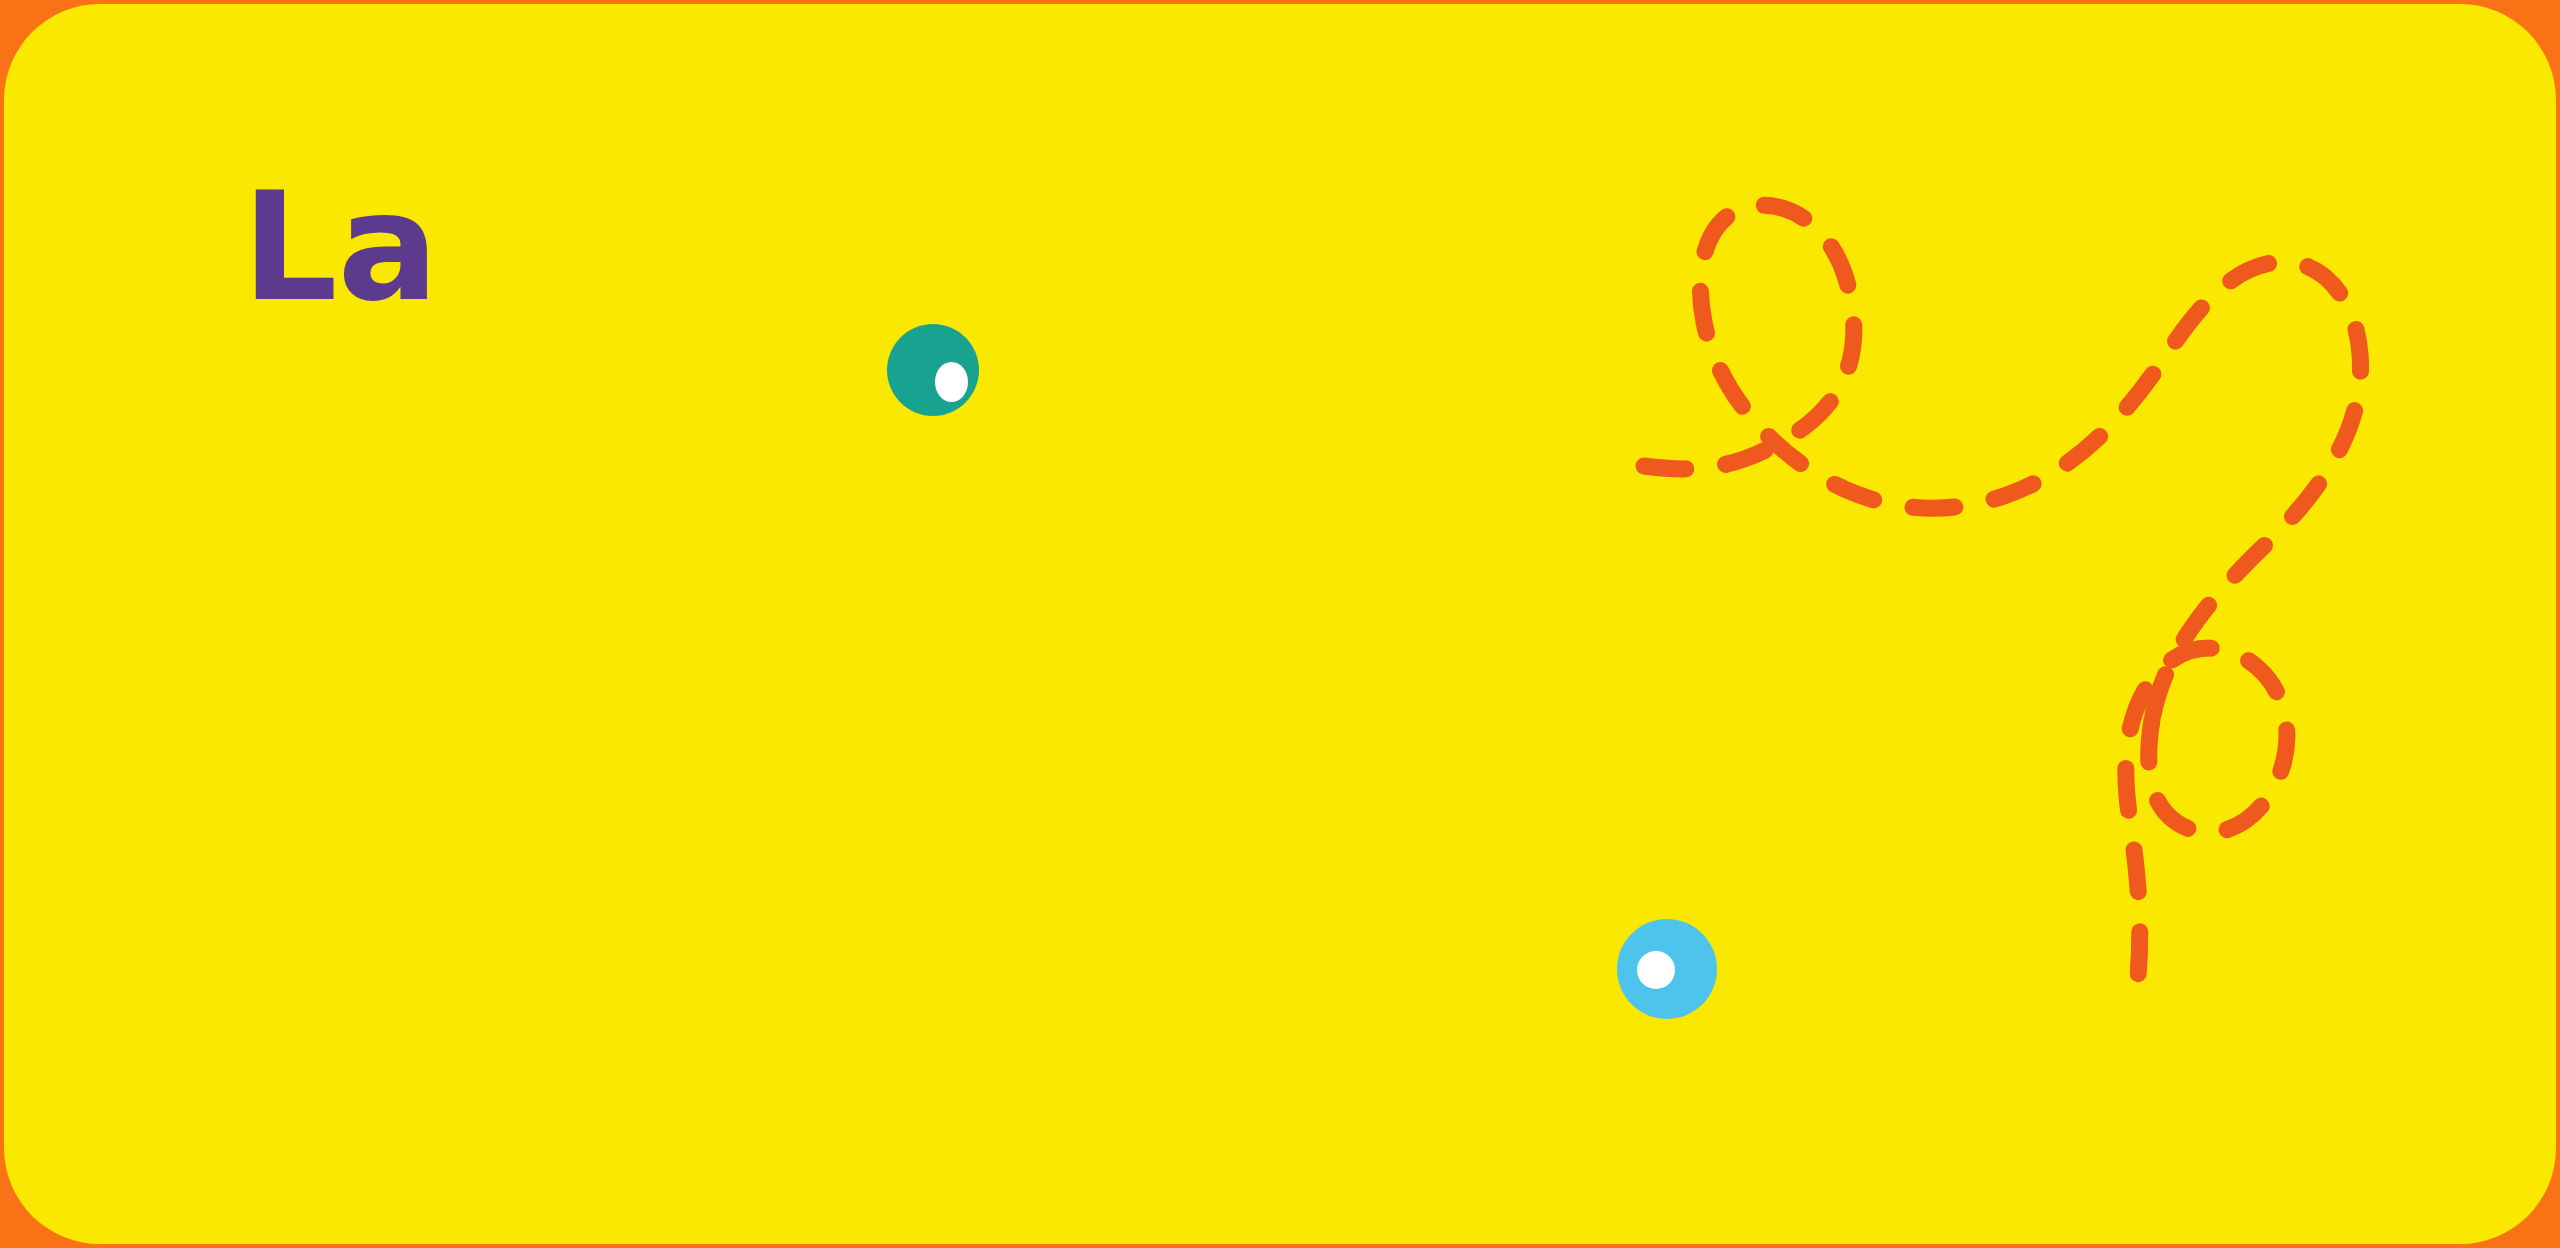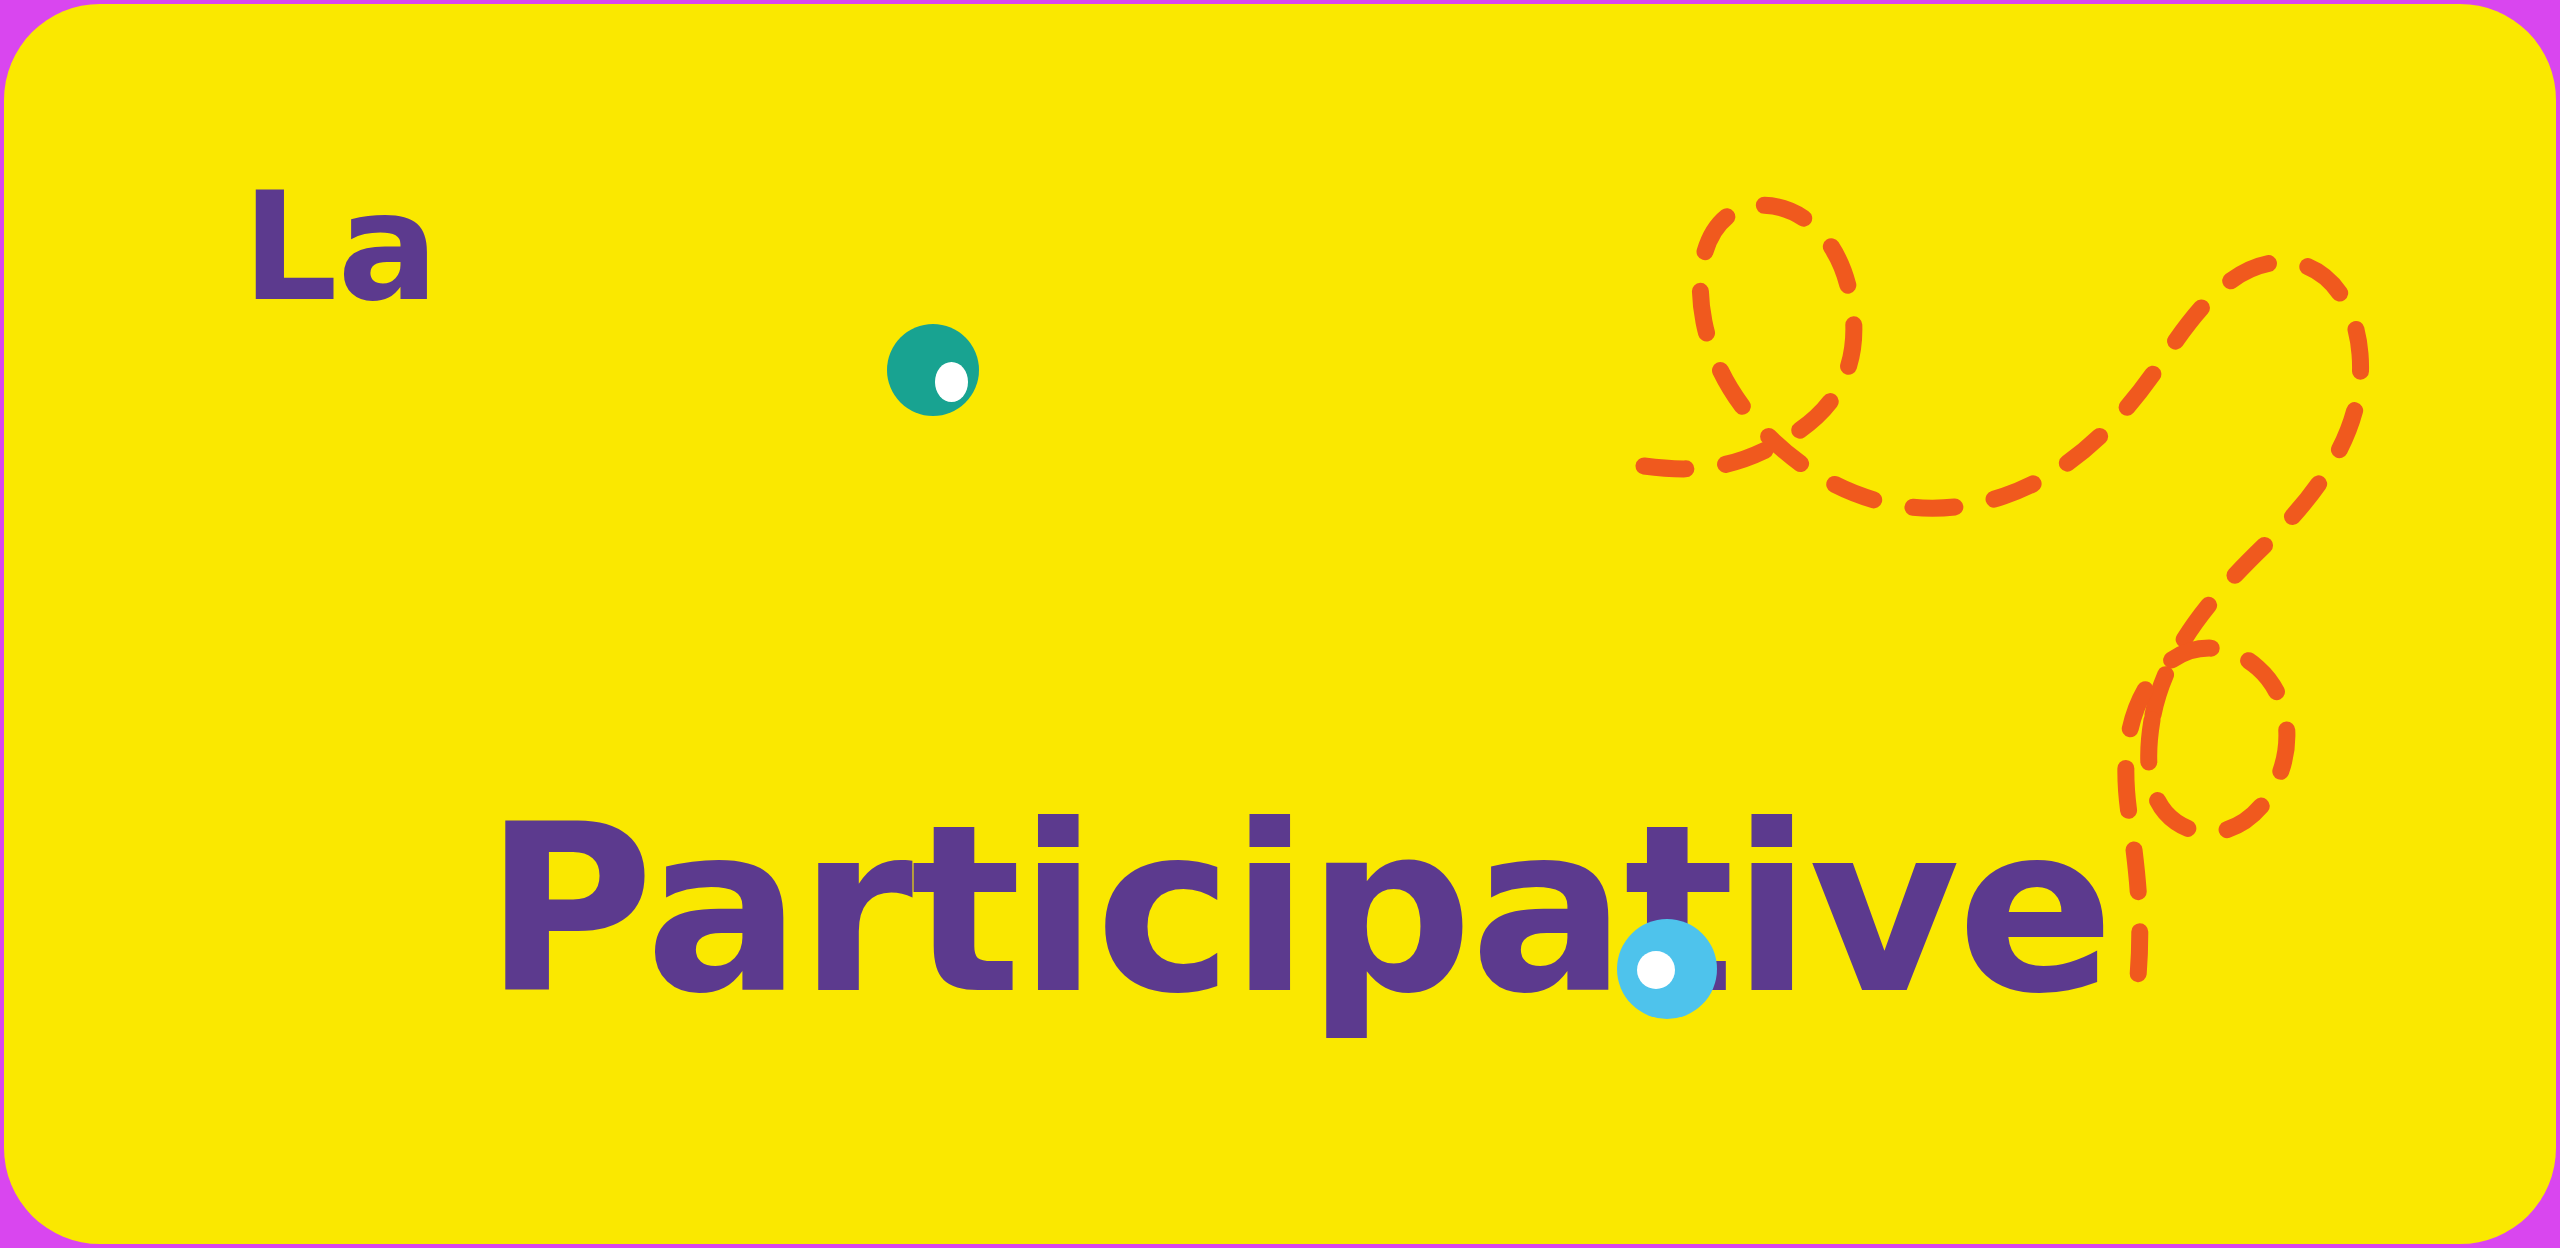--- a/index.html
+++ b/index.html
@@ -11,21 +11,21 @@
     overflow: hidden;
   }
   body {
     font-family: "DejaVu Sans", sans-serif;
   }
 
   #stage {
     position: relative;
     width: 2560px;
     height: 1248px;
-    background: #d946ef;
+    background: #f97316;
   }
 
   
   #card {
     position: absolute;
     left: 4px;
     top: 4px;
     width: 2552px;
     height: 1240px;
     background: #FAE800;
@@ -171,21 +171,20 @@
                C 2134 872, 2140 926, 2132 992"></path>
     </svg>
 
     <div id="wordmark">
 
       <div class="line" id="line-1">
         <span class="word-la">La</span>
       </div>
 
 
-      <div class="line" id="line-3">Participative</div>
 
       <span class="dot" id="dot-teal">
         <span class="dot-core"></span>
       </span>
 
       <span class="dot" id="dot-blue">
         <span class="dot-core"></span>
       </span>
 
     </div>

